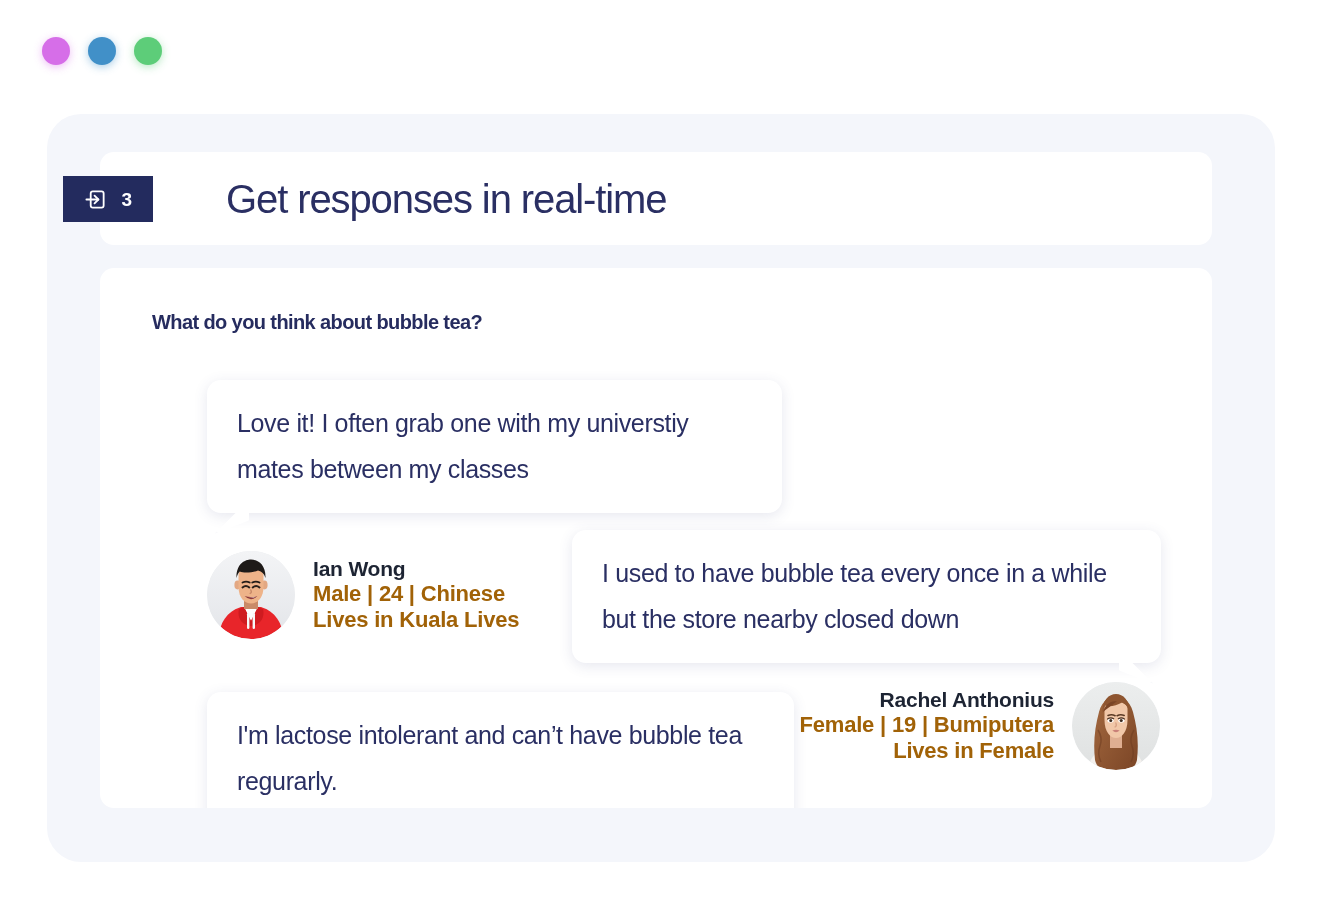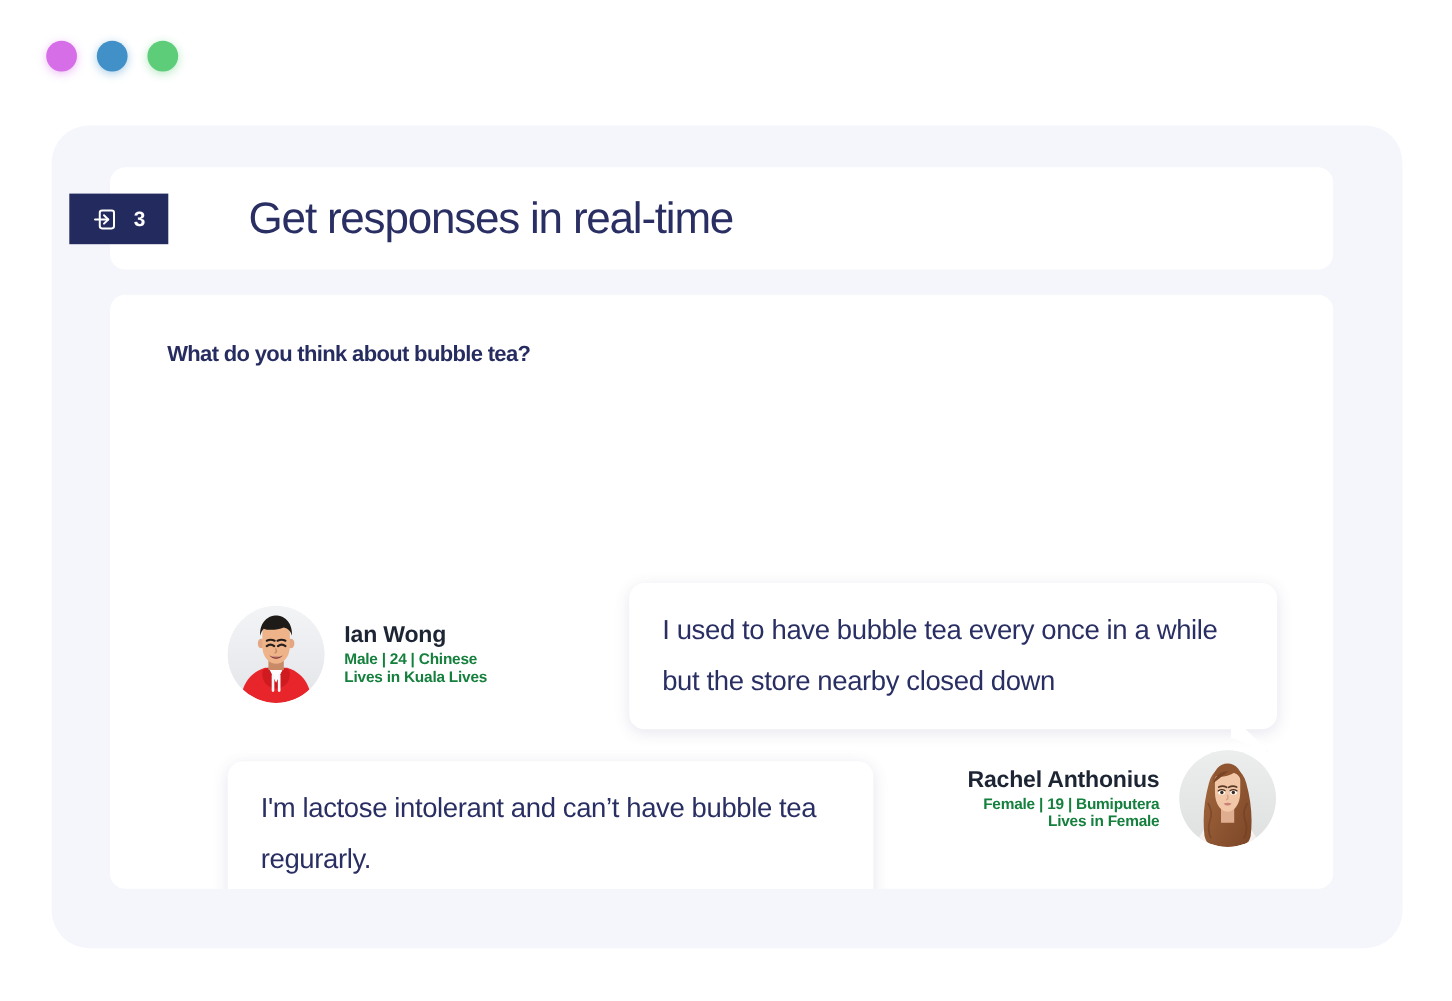--- a/index.html
+++ b/index.html
@@ -168,22 +168,22 @@
   .profile-text { line-height: 1.18; }
   .profile-2 .profile-text { text-align: right; }
 
   .profile-name {
     color: #1d2433;
     font-size: 21px;
     font-weight: 700;
     letter-spacing: -.2px;
   }
   .profile-meta {
-    color: #15803d;
-    font-size: 14px;
+    color: #a16207;
+    font-size: 22px;
     font-weight: 700;
     letter-spacing: -.2px;
   }
 </style>
 </head>
 <body>
 
 <div class="window-dots">
   <div class="dot magenta"></div>
   <div class="dot blue"></div>
@@ -205,20 +205,24 @@
       <span class="step-number">3</span>
     </div>
 
     <div class="header-title">Get responses in real-time</div>
   </div>
 
   <div class="content-card">
 
     <div class="question">What do you think about bubble tea?</div>
 
+    <div class="bubble left bubble-1">
+      <span>Love it! I often grab one with my universtiy mates between my classes</span>
+      <span class="tail"></span>
+    </div>
 
     <div class="profile profile-1">
       <div class="avatar">
         <svg viewBox="0 0 88 88" xmlns="http://www.w3.org/2000/svg">
           <defs>
             <clipPath id="clipA">
                 <circle cx="44" cy="44" r="44"></circle>
               </clipPath>
             <linearGradient id="bgA" x1="0" y1="0" x2="0" y2="1">
               <stop offset="0%" stop-color="#f3f4f6"></stop>

